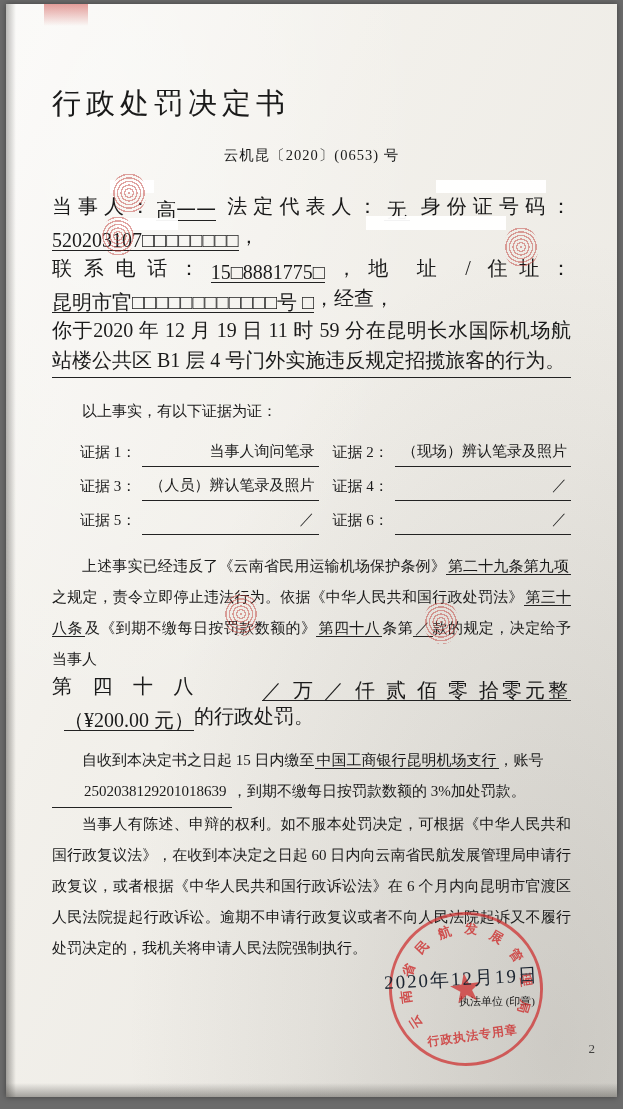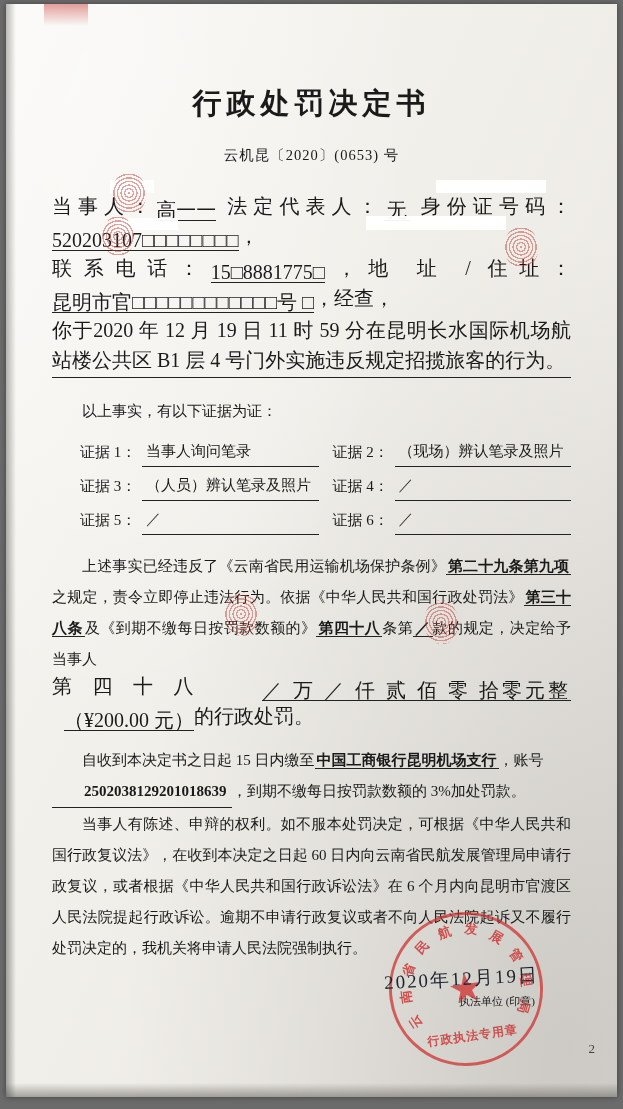--- a/index.html
+++ b/index.html
@@ -47,23 +47,23 @@
     left:0; bottom:0; width:100%; height:14px;
     background: linear-gradient(0deg, rgba(70,68,64,0.45), rgba(255,255,255,0));
   }
   .content {
     position: relative;
     z-index: 3;
     padding: 0 46px;
     color: #1a1a1a;
   }
   .doc-title {
-    text-align: center;
+    text-align: left;
     font-size: 29px;
-    font-weight: bold;
+    font-weight: normal;
     letter-spacing: 5px;
     margin-top: 80px;
     font-family: "Liberation Serif", serif;
   }
   .doc-number {
     text-align: center;
     font-size: 14.5px;
     margin-top: 22px;
     letter-spacing: 1px;
   }
@@ -86,27 +86,27 @@
     margin-top: 6px;
     font-size: 15px;
   }
   .evidence-table td {
     padding: 9px 0 5px 0;
     vertical-align: bottom;
   }
   .ev-label { width: 62px; padding-left: 28px !important; white-space: nowrap; }
   .ev-val {
     border-bottom: 1px solid #222;
-    text-align: left;
+    text-align: right;
     padding-right: 4px !important;
     padding-left: 4px !important;
   }
   .ev-gap { width: 14px; }
   .para { font-size: 15px; line-height: 31px; text-indent: 30px; margin-top: 12px; text-align: justify; }
-  .u { border-bottom: 1px solid #222; padding: 0 2px; font-weight: bold; }
+  .u { border-bottom: 1px solid #222; padding: 0 2px; }
   .sign-area {
     margin-top: 30px;
     font-size: 11px;
     text-align: right;
     padding-right: 36px;
   }
   .page-num {
     position: absolute;
     right: 22px;
     bottom: 40px;

